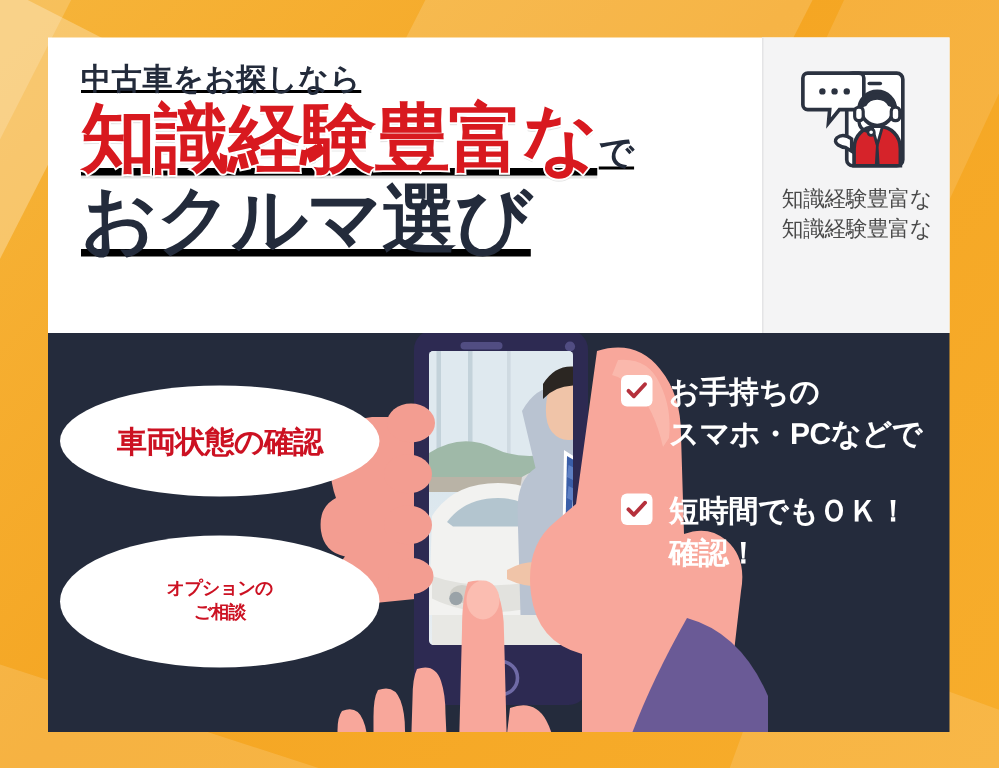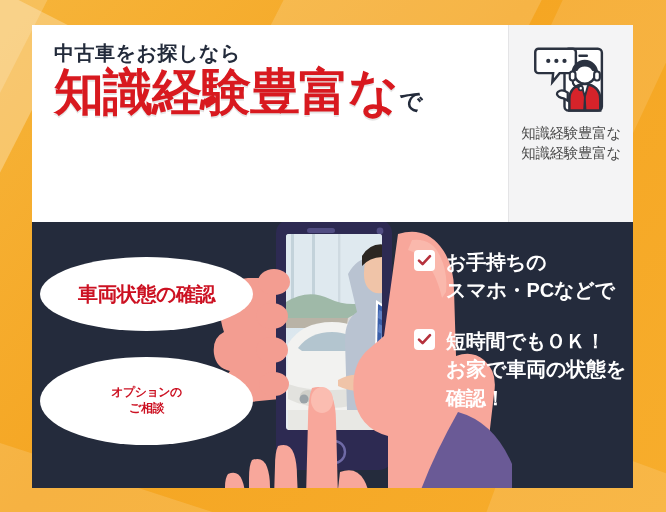--- a/index.html
+++ b/index.html
@@ -18,21 +18,21 @@
   .s3{left:360px;top:-150px;width:230px;height:420px;transform:rotate(27deg);background:rgba(255,255,255,.16);}
   .s4{left:-40px;top:430px;width:330px;height:260px;transform:rotate(18deg);background:rgba(255,255,255,.14);}
   .s5{left:520px;top:420px;width:260px;height:220px;transform:rotate(20deg);background:rgba(255,255,255,.13);}
   .s6{left:600px;top:-80px;width:120px;height:300px;transform:rotate(25deg);background:rgba(255,255,255,.12);}
 
   
   .white-panel{
     position:absolute;left:32px;top:25px;width:601px;height:197px;
     background:#ffffff;display:flex;
   }
-  .headline-col{position:relative;width:465px;padding:18px 0 0 22px;box-sizing:border-box;}
+  .headline-col{position:relative;width:465px;padding:18px 0 0 22px;box-sizing:border-box;text-decoration:underline;}
   .kicker{
     font-size:20px;font-weight:700;color:#232b3b;letter-spacing:.5px;line-height:1;
     margin:0 0 4px 0;white-space:nowrap;
   }
   .hl-row{display:flex;align-items:flex-end;line-height:1;white-space:nowrap;}
   .hl-red{
     font-size:50px;font-weight:900;color:#d8191f;letter-spacing:-1px;
     -webkit-text-stroke:2.5px #ffffff;paint-order:stroke fill;
     text-shadow:0 2px 0 rgba(0,0,0,.10);
   }
@@ -98,20 +98,21 @@
   </div>
 
   <div class="white-panel">
 
     <div class="headline-col">
       <div class="kicker">中古車をお探しなら</div>
       <div class="hl-row">
         <span class="hl-red">知識経験豊富な</span>
         <span class="hl-suffix">で</span>
       </div>
+      <div class="hl-dark">おクルマ選び</div>
     </div>
 
     <div class="side-col">
       <svg class="side-icon" viewBox="0 0 100 96">
 
         <rect x="42" y="12" width="46" height="76" rx="5" fill="#ffffff" stroke="#2b3240" stroke-width="3"></rect>
         <rect x="59" y="19" width="12" height="3" rx="1.5" fill="#2b3240"></rect>
 
         <path d="M10 12 h42 a4 4 0 0 1 4 4 v22 a4 4 0 0 1 -4 4 h-16 l-9 11 l1 -11 h-18 a4 4 0 0 1 -4 -4 v-22 a4 4 0 0 1 4 -4 z" fill="#ffffff" stroke="#2b3240" stroke-width="3"></path>
         <circle cx="22" cy="27" r="2.6" fill="#2b3240"></circle>
@@ -237,20 +238,19 @@
       </div>
 
       <div class="check-item">
         <span class="cbox">
           <svg width="15" height="15" viewBox="0 0 15 15">
             <path d="M2 7.6 L5.6 11.2 L13 3.2" fill="none" stroke="#b5313c" stroke-width="2.6" stroke-linecap="round" stroke-linejoin="round"></path>
           </svg>
         </span>
         <span class="ctext">
           <div>短時間でもＯＫ！</div>
-          <div>お家で車両の状態を</div>
           <div>確認！</div>
         </span>
       </div>
 
     </div>
   </div>
 </div>
 
 </body></html>

